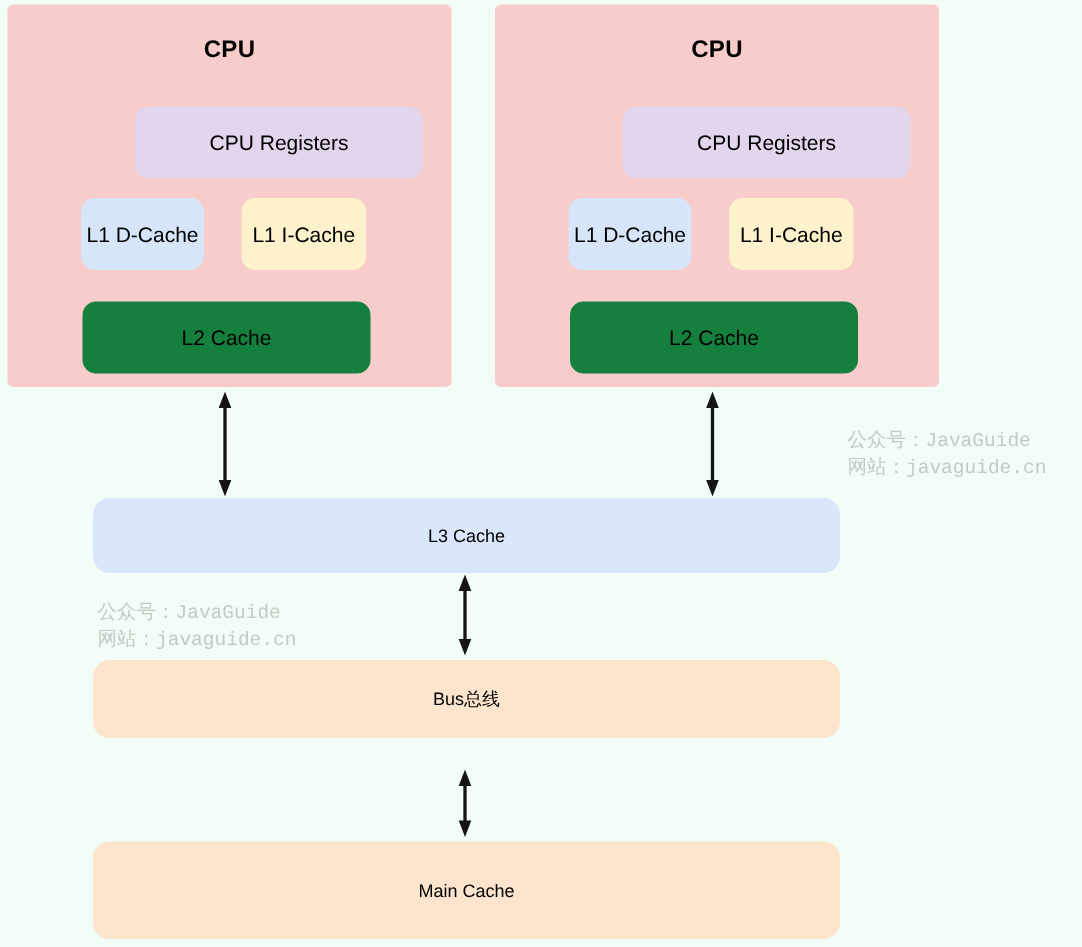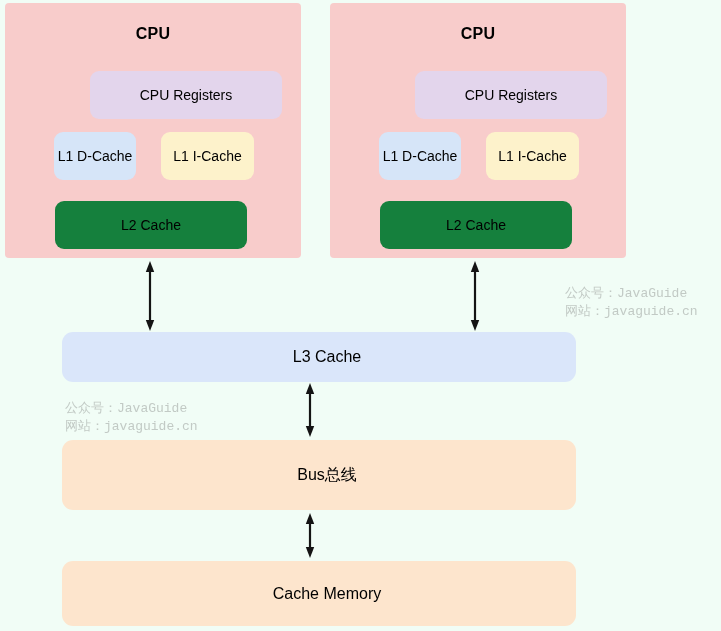--- a/index.html
+++ b/index.html
@@ -38,35 +38,34 @@
   .box {
     position: absolute;
     display: flex;
     align-items: center;
     justify-content: center;
     font-size: 14px;
     border-radius: 9px;
   }
   .registers { left: 50px; top: 68px;  width: 192px; height: 48px; background: #e3d5ec; margin-left: 35px; }
   .l1d       { left: 49px; top: 129px; width: 82px;  height: 48px; background: #d6e5f8; }
-  .l1i       { left: 156px;top: 129px; width: 93px;  height: 48px; background: #fdf2cb; }
+  .l1i       { left: 156px;top: 129px; width: 83px;  height: 48px; background: #fdf2cb; }
   .l2        { left: 50px; top: 198px; width: 192px; height: 48px; background: #15803d; }
   .wide-box {
     position: absolute;
     left: 62px;
     width: 498px;
     display: flex;
     align-items: center;
     justify-content: center;
-    font-size: 16px;
+    font-size: 12px;
     border-radius: 11px;
-    padding-left: 16px;
   }
   .l3  { top: 332px; height: 50px; background: #dae6fa; }
-  .bus { top: 440px; height: 70px; background: #fde5cd; }
+  .bus { top: 440px; height: 52px; background: #fde5cd; }
   .mem { top: 561px; height: 65px; background: #fde5cd; }
   .arrow { position: absolute; }
   .arrow line    { stroke: #141414; stroke-width: 2.2px; }
   .arrow polygon { fill: #141414; }
   .watermark {
     position: absolute;
     font-size: 13px;
     line-height: 18px;
     color: #c2cac5;
     white-space: nowrap;
@@ -116,21 +115,21 @@
   </svg>
 
   <div class="wide-box bus">Bus总线</div>
 
   <svg class="arrow" style="left:302px; top:513px;" width="16" height="45">
     <line x1="8" y1="9" x2="8" y2="36"></line>
     <polygon points="8,0 3.8,11 12.2,11"></polygon>
     <polygon points="8,45 3.8,34 12.2,34"></polygon>
   </svg>
 
-  <div class="wide-box mem">Cache Memory</div>
+  <div class="wide-box mem">Main Cache</div>
 
   <div class="watermark wm-right">
     <div>公众号：JavaGuide</div>
     <div>网站：javaguide.cn</div>
   </div>
   <div class="watermark wm-left">
     <div>公众号：JavaGuide</div>
     <div>网站：javaguide.cn</div>
   </div>
 

